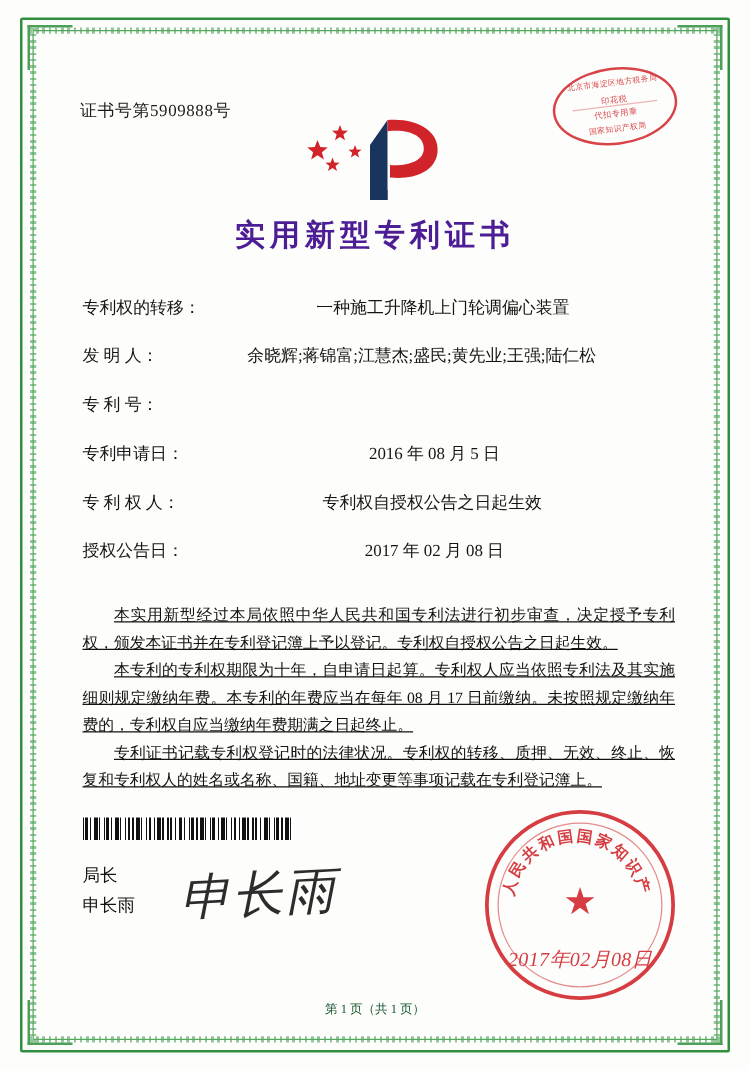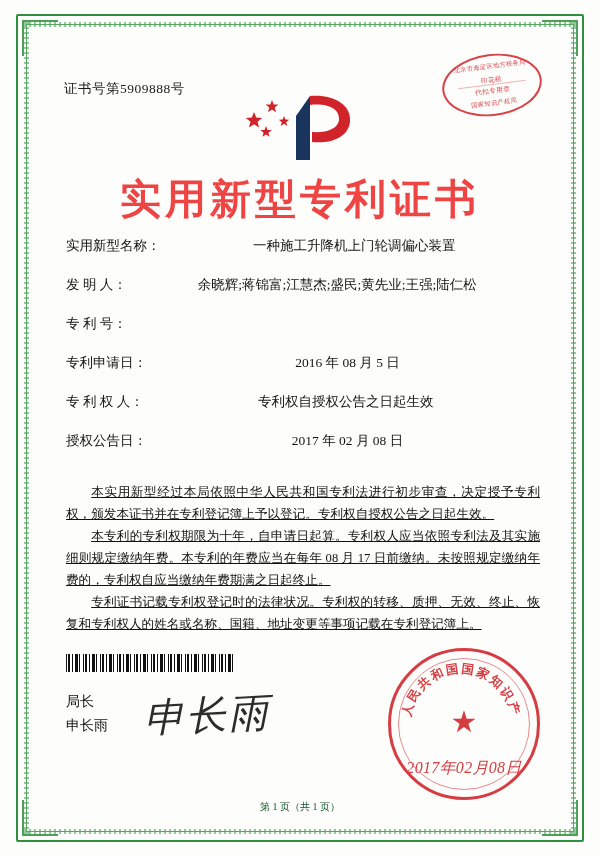--- a/index.html
+++ b/index.html
@@ -113,24 +113,24 @@
     transform: translateX(-50%);
     width: 128px;
     height: 86px;
   }
 
   .title {
     position: absolute;
     left: 0; right: 0;
     top: 132px;
     text-align: center;
-    font-size: 41px;
+    font-size: 24px;
     font-weight: bold;
     letter-spacing: 4px;
-    color: #ef4444;
+    color: #4c1d95;
     font-family: "Liberation Serif", "DejaVu Serif", serif;
   }
 
   
   .fields {
     position: absolute;
     left: 26px;
     right: 18px;
     top: 196px;
   }
@@ -298,21 +298,21 @@
         <path d="M60 78 L60 34 L74 14 L74 78 Z" fill="#19355e"></path>
         <path d="M74 14 C96 12 116 22 114 40 C112 56 94 62 76 60 L76 50 C90 51 102 47 103 38 C104 27 92 21 74 23 Z" fill="#d1232a"></path>
         <path d="M60 78 L74 78 L74 70 L60 70 Z" fill="#19355e"></path>
       </svg>
     </div>
 
     <div class="title">实用新型专利证书</div>
 
     <div class="fields">
       <div class="field-row">
-        <span class="field-label sp1">实用新型名称：</span>
+        <span class="field-label sp1">专利权的转移：</span>
         <span class="field-value">一种施工升降机上门轮调偏心装置</span>
       </div>
       <div class="field-row">
         <span class="field-label sp1">发 明 人：</span>
         <span class="field-value">余晓辉;蒋锦富;江慧杰;盛民;黄先业;王强;陆仁松</span>
       </div>
       <div class="field-row">
         <span class="field-label sp1">专 利 号：</span>
       </div>
       <div class="field-row">

